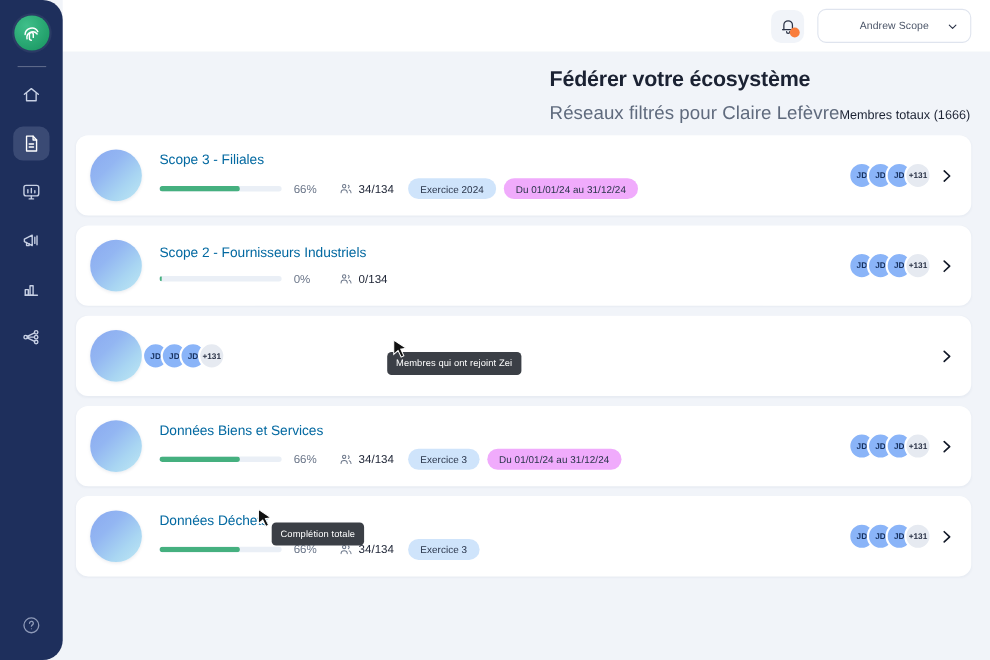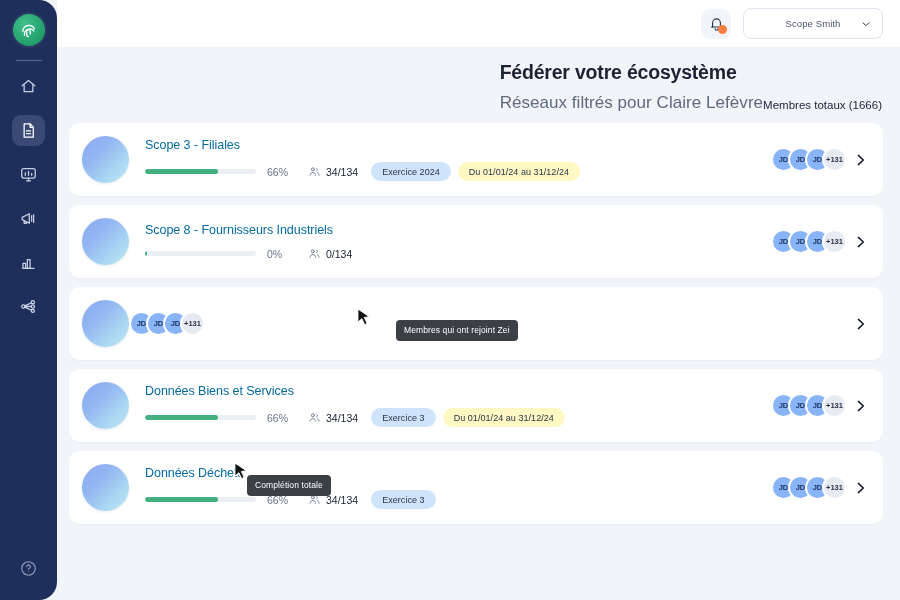--- a/index.html
+++ b/index.html
@@ -164,21 +164,21 @@
   }
   .badges { display: flex; align-items: center; margin-left: 13px; gap: 7px; }
   .badge {
     height: 19px; border-radius: 10px;
     display: flex; align-items: center; justify-content: center;
     padding: 0 11px;
     font-size: 9px; color: #29344a; letter-spacing: .05px;
     white-space: nowrap;
   }
   .badge.exercice { background: #cfe4fb; }
-  .badge.dates { background: #fef9c3; }
+  .badge.dates { background: #f0abfc; }
 
   
   .avatar-stack {
     display: flex; margin-right: 22px;
   }
   .stack-av {
     width: 25px; height: 25px; border-radius: 50%;
     background: #8ab4f8;
     border: 2px solid #ffffff;
     display: flex; align-items: center; justify-content: center;
@@ -294,21 +294,21 @@
       <div class="bell-btn">
         <svg viewBox="0 0 24 24" fill="none" stroke="#2a3246" stroke-width="1.6" stroke-linecap="round" stroke-linejoin="round">
           <path d="M6.5 17V11a5.5 5.5 0 1111 0v6"></path>
           <path d="M4.8 17h14.4"></path>
             <path d="M10 19.5a2 2 0 004 0"></path>
         </svg>
         <span class="bell-dot"></span>
       </div>
 
       <div class="user-select">
-        <span class="user-name">Scope Smith</span>
+        <span class="user-name">Andrew Scope</span>
         <svg class="user-chev" viewBox="0 0 24 24" fill="none" stroke="#2a3246" stroke-width="2" stroke-linecap="round" stroke-linejoin="round">
           <path d="M6 9.5l6 6 6-6"></path>
         </svg>
       </div>
     </div>
 
     <div class="page-header">
       <div class="ph-left">
         <div class="page-title">Fédérer votre écosystème</div>
         <div class="page-sub">Réseaux filtrés pour Claire Lefèvre</div>
@@ -347,21 +347,21 @@
             <span class="stack-av">JD</span>
       <span class="stack-more">+131</span>
     </div>
     <svg class="card-chevron" viewBox="0 0 24 24" fill="none" stroke="#111827" stroke-width="2.1" stroke-linecap="round" stroke-linejoin="round">
       <path d="M9 5.5l7 6.5-7 6.5"></path>
     </svg>
         </div>
         <div class="card">
     <div class="card-avatar"></div>
     <div class="card-body">
-      <div class="card-title">Scope 8 - Fournisseurs Industriels</div>
+      <div class="card-title">Scope 2 - Fournisseurs Industriels</div>
       <div class="card-meta">
         <div class="progress-track">
           <div class="progress-fill" style="width:2%;"></div>
         </div>
         <span class="progress-pct">0%</span>
         <span class="members">
           <svg viewBox="0 0 24 24" fill="none" stroke="#6b7689" stroke-width="1.7" stroke-linecap="round" stroke-linejoin="round">
             <circle cx="9" cy="8" r="2.8"></circle>
             <path d="M3.8 19c0-3 2.3-5 5.2-5s5.2 2 5.2 5"></path>
             <path d="M16 6.2a2.6 2.6 0 010 4.6"></path>
@@ -458,21 +458,21 @@
       <span class="stack-more">+131</span>
     </div>
     <svg class="card-chevron" viewBox="0 0 24 24" fill="none" stroke="#111827" stroke-width="2.1" stroke-linecap="round" stroke-linejoin="round">
       <path d="M9 5.5l7 6.5-7 6.5"></path>
     </svg>
         </div>
       </div>
   </div>
 
   <div id="overlay-layer">
-      <div class="tooltip" style="left: 396px; top: 320px;">Membres qui ont rejoint Zei</div>
+      <div class="tooltip" style="left: 352px; top: 320px;">Membres qui ont rejoint Zei</div>
       <div class="tooltip" style="left: 247px; top: 475px;">Complétion totale</div>
       <svg class="cursor" viewBox="0 0 16 20" style="left: 357px; top: 308px;">
         <path d="M1 1l12.2 8.1-5.4.9 3 6.3-2.6 1.3-3-6.3-4.2 3.6z" fill="#111111" stroke="#ffffff" stroke-width="1"></path>
       </svg>
       <svg class="cursor" viewBox="0 0 16 20" style="left: 234px; top: 462px;">
         <path d="M1 1l12.2 8.1-5.4.9 3 6.3-2.6 1.3-3-6.3-4.2 3.6z" fill="#111111" stroke="#ffffff" stroke-width="1"></path>
       </svg>
     </div>
 </div>
 

